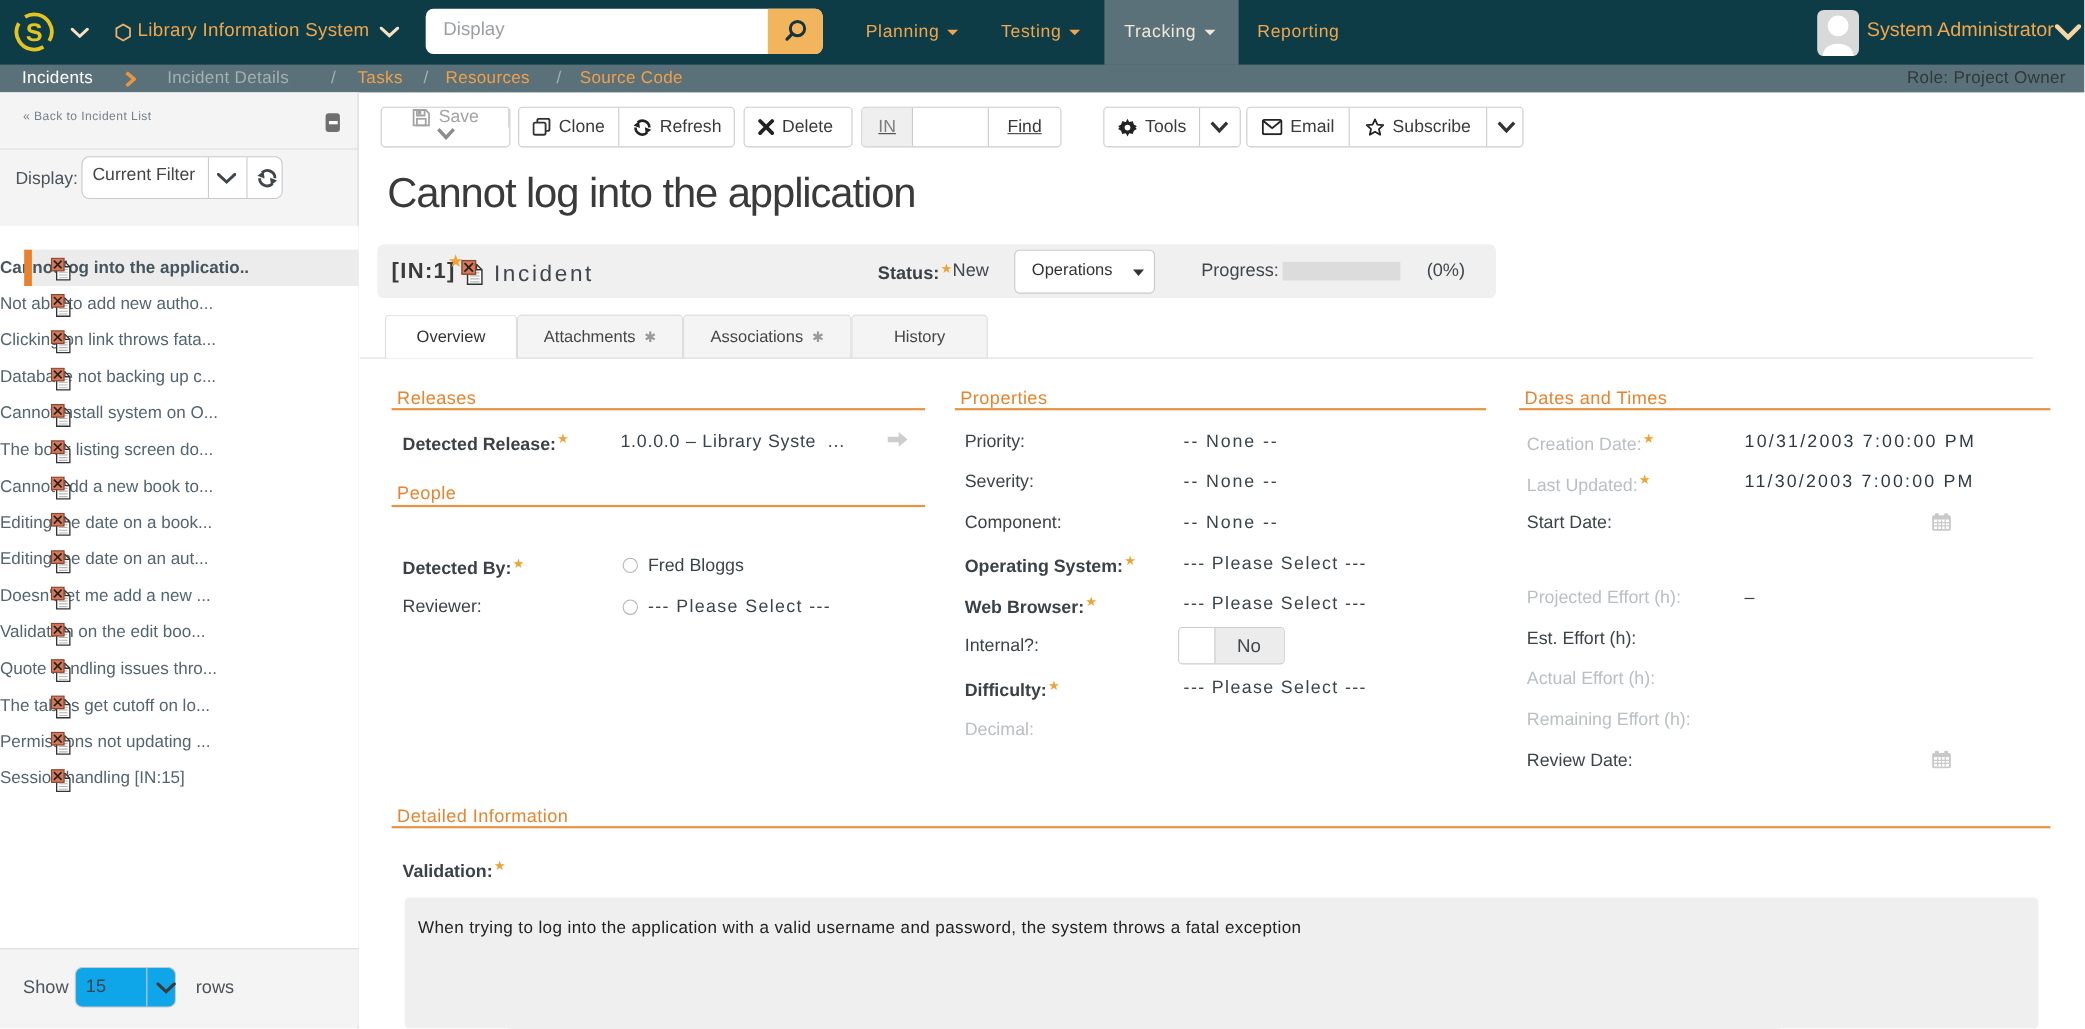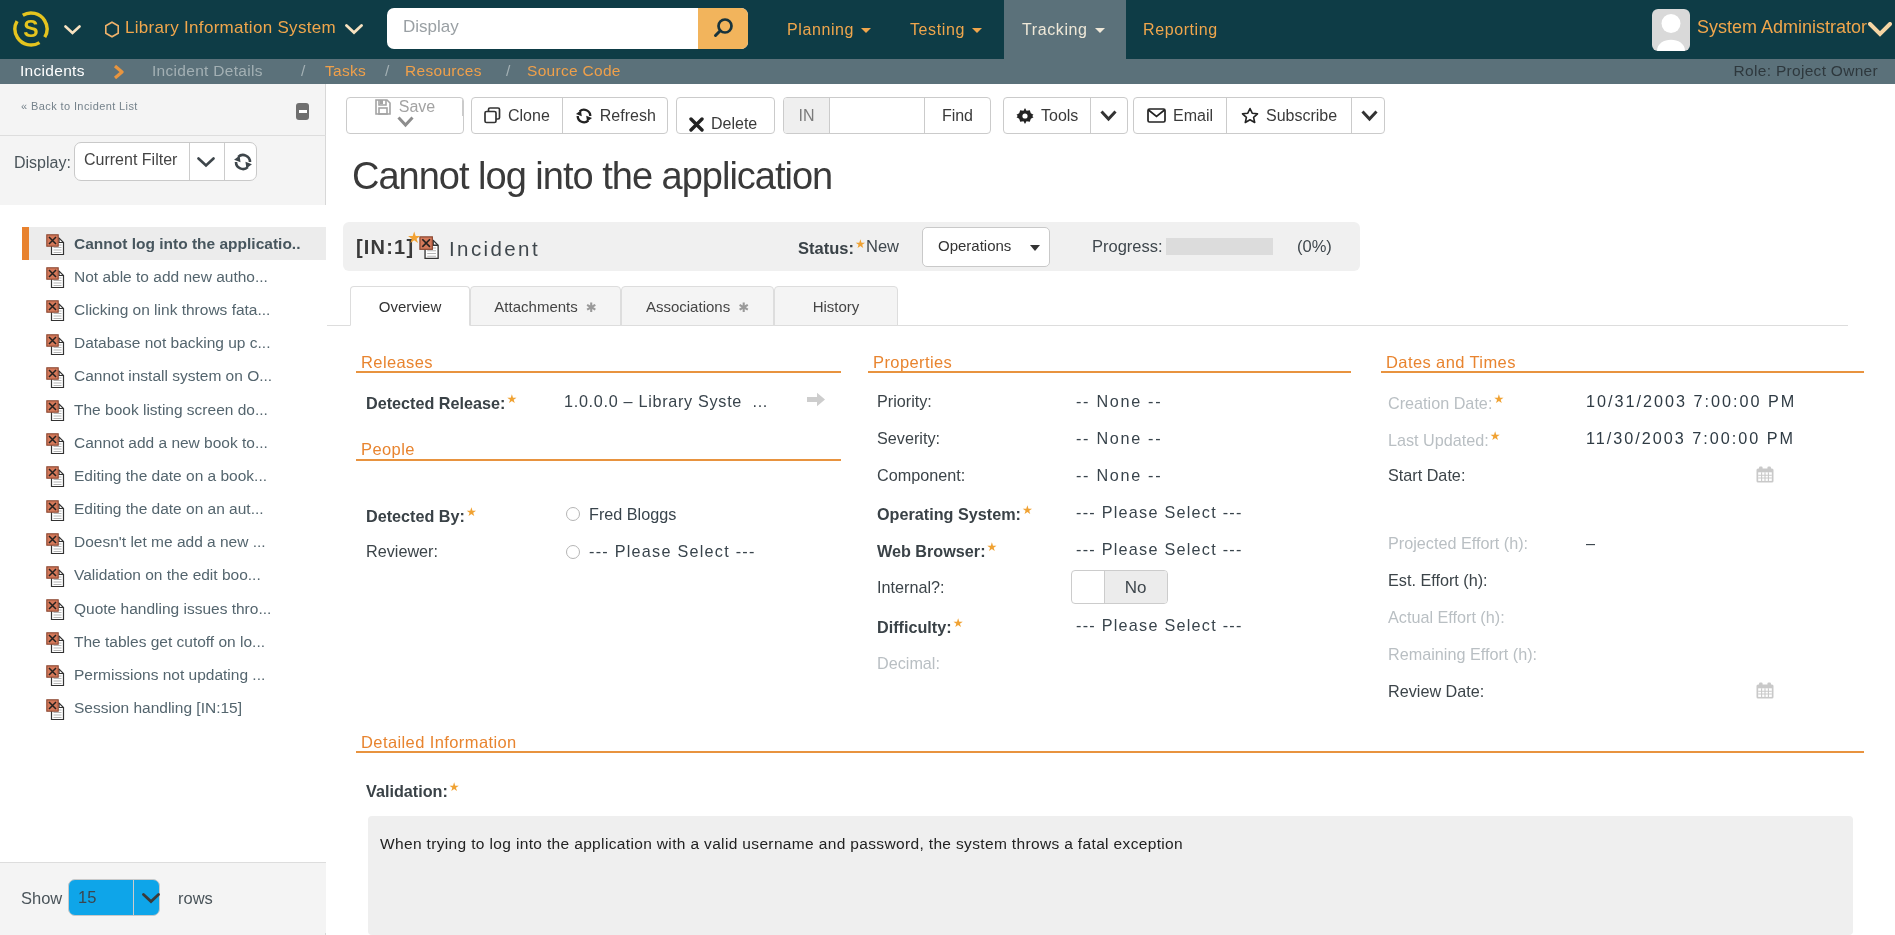--- a/index.html
+++ b/index.html
@@ -14,21 +14,21 @@
 #trackingtab { position:absolute; left:1004px; top:0; width:122px; height:59px; background:#5b717a; }
 .nav-item { position:absolute; top:0; height:59px; line-height:59px; color:#f0a64c; font-size:16px; letter-spacing:0.6px; }
 .caret-o { display:inline-block; width:0; height:0; border-left:5px solid transparent; border-right:5px solid transparent; border-top:5px solid #f0a64c; margin-left:7px; vertical-align:2px; }
 #searchbox { position:absolute; left:387px; top:8px; width:361px; height:40.5px; background:#fff; border-radius:7px; }
 #searchbtn { position:absolute; right:0; top:0; width:50px; height:40.5px; background:#f2b45c; border-radius:0 7px 7px 0; }
 #searchph { position:absolute; left:16px; top:9px; font-size:17px; color:#9aa0a4; }
 
 
 #sidebar { position:absolute; left:0; top:84px; width:326px; height:851px; background:#f4f4f4; border-right:1px solid #d8d8d8; }
 #sb-list { position:absolute; left:0; top:121px; width:326px; height:657px; background:#fff; }
-.sb-item { position:relative; height:33.2px; display:flex; align-items:center; font-size:15.5px; color:#54656e; padding-left:74px; white-space:nowrap; }
+.sb-item { position:relative; height:33.2px; display:flex; align-items:center; font-size:15.5px; color:#54656e; white-space:nowrap; }
 .sb-item svg { position:absolute; left:46px; top:7px; }
 .sb-item.sel { background:linear-gradient(90deg,#fff 22px,#ececec 22px); color:#47565e; font-weight:bold; }
 .sb-item.sel:before { content:""; position:absolute; left:22px; top:0; width:7px; height:100%; background:#e8822e; }
 #sb-show { position:absolute; left:0; top:778px; width:326px; height:71px; background:#f4f4f4; border-top:1px solid #ddd; }
 
 
 .btn-group { position:absolute; top:97px; height:37px; display:flex; background:#fff; border:1px solid #cbcbcb; border-radius:4px; overflow:hidden; }
 .btn { display:flex; align-items:center; justify-content:center; padding:0 12px; font-size:16px; color:#3a3a3a; border-right:1px solid #cbcbcb; white-space:nowrap; }
 .btn:last-child { border-right:none; }
 .btn svg { margin-right:7px; }
@@ -246,26 +246,26 @@
     <div class="btn"><svg width="17" height="17" viewBox="0 0 17 17">
           <rect x="4.5" y="1" width="11" height="11" rx="1.5" fill="none" stroke="#333" stroke-width="1.7"></rect>
           <rect x="1" y="4.5" width="11" height="11" rx="1.5" fill="#fff" stroke="#333" stroke-width="1.7"></rect>
         </svg>Clone</div>
     <div class="btn"><svg width="18" height="18" viewBox="0 0 20 20">
           <path d="M17 10 A7 7 0 0 0 5.2 4.9 M3 10 A7 7 0 0 0 14.8 15.1" fill="none" stroke="#222" stroke-width="2.6"></path>
           <path d="M0.8 5 L7.8 5 L4.3 11 Z" fill="#222" transform="rotate(-38 5 6)"></path>
           <path d="M19.2 15 L12.2 15 L15.7 9 Z" fill="#222" transform="rotate(-38 15 14)"></path>
         </svg>Refresh</div>
   </div>
-  <div class="btn-group" style="left:676px;width:99px;align-items:flex-end;">
+  <div class="btn-group" style="left:676px;width:99px;">
     <div class="btn"><svg width="15" height="15" viewBox="0 0 15 15">
           <path d="M2 2 L13 13 M13 2 L2 13" stroke="#222" stroke-width="3.4" stroke-linecap="round"></path>
         </svg>Delete</div>
   </div>
-  <div class="btn-group" style="left:783px;width:208px;">
+  <div class="btn-group" style="left:783px;width:182px;text-decoration:underline;">
     <div class="btn" style="background:#efefef;color:#7c7c7c;padding:0 14.5px;">IN</div>
     <div class="btn" style="width:101px;"></div>
     <div class="btn" style="padding:0 17px;">Find</div>
   </div>
   <div class="btn-group" style="left:1003px;width:125px;">
     <div class="btn"><svg width="18" height="18" viewBox="0 0 18 18">
           <path d="M9 1 L10.5 3.8 L13.8 3.2 L14.8 6.2 L17.5 7.8 L16.2 9 L17.5 10.2 L14.8 11.8 L13.8 14.8 L10.5 14.2 L9 17 L7.5 14.2 L4.2 14.8 L3.2 11.8 L0.5 10.2 L1.8 9 L0.5 7.8 L3.2 6.2 L4.2 3.2 L7.5 3.8 Z" fill="#222"></path>
           <circle cx="9" cy="9" r="2.6" fill="#fff"></circle>
         </svg>Tools</div>
     <div class="btn icononly" style="padding:0 9px;">

